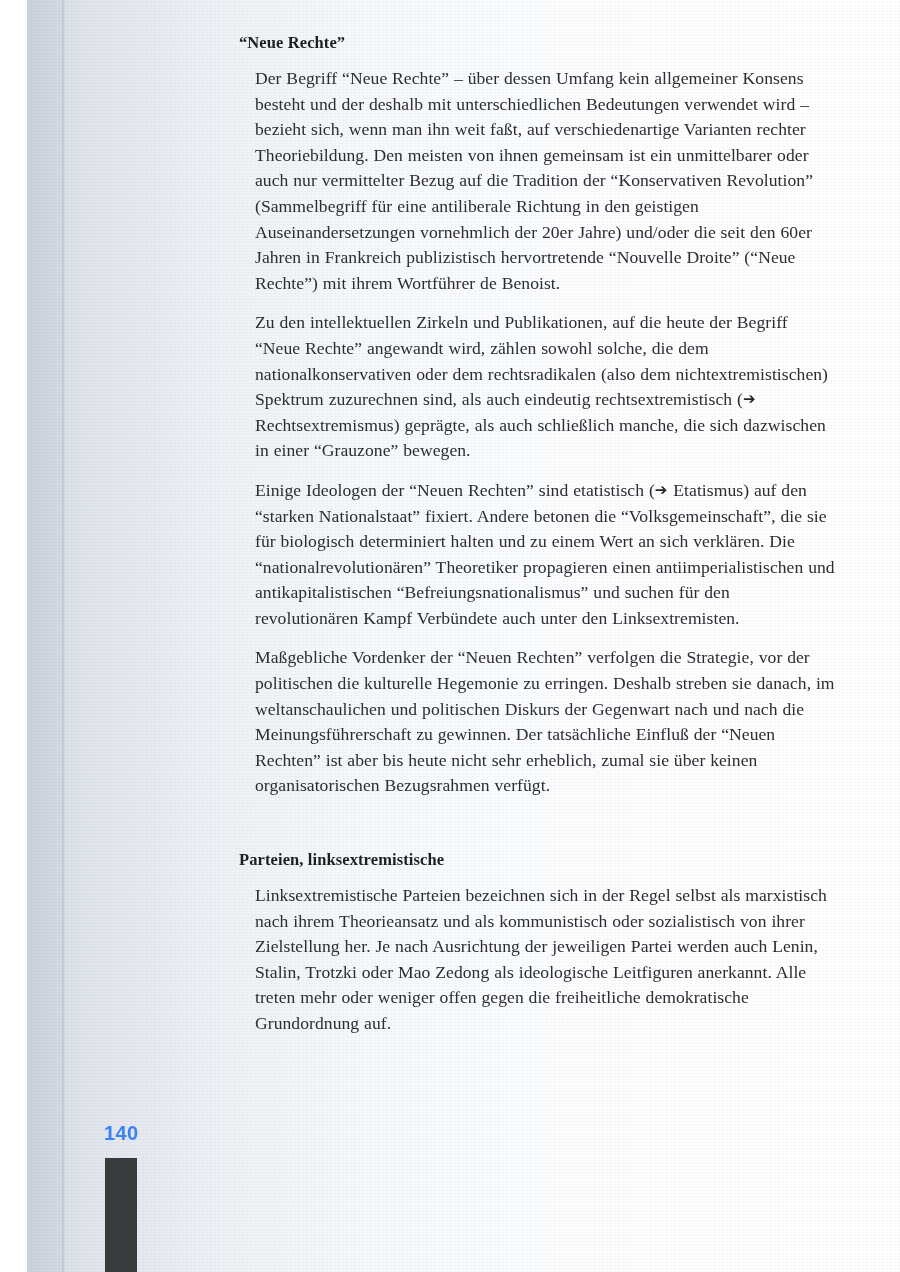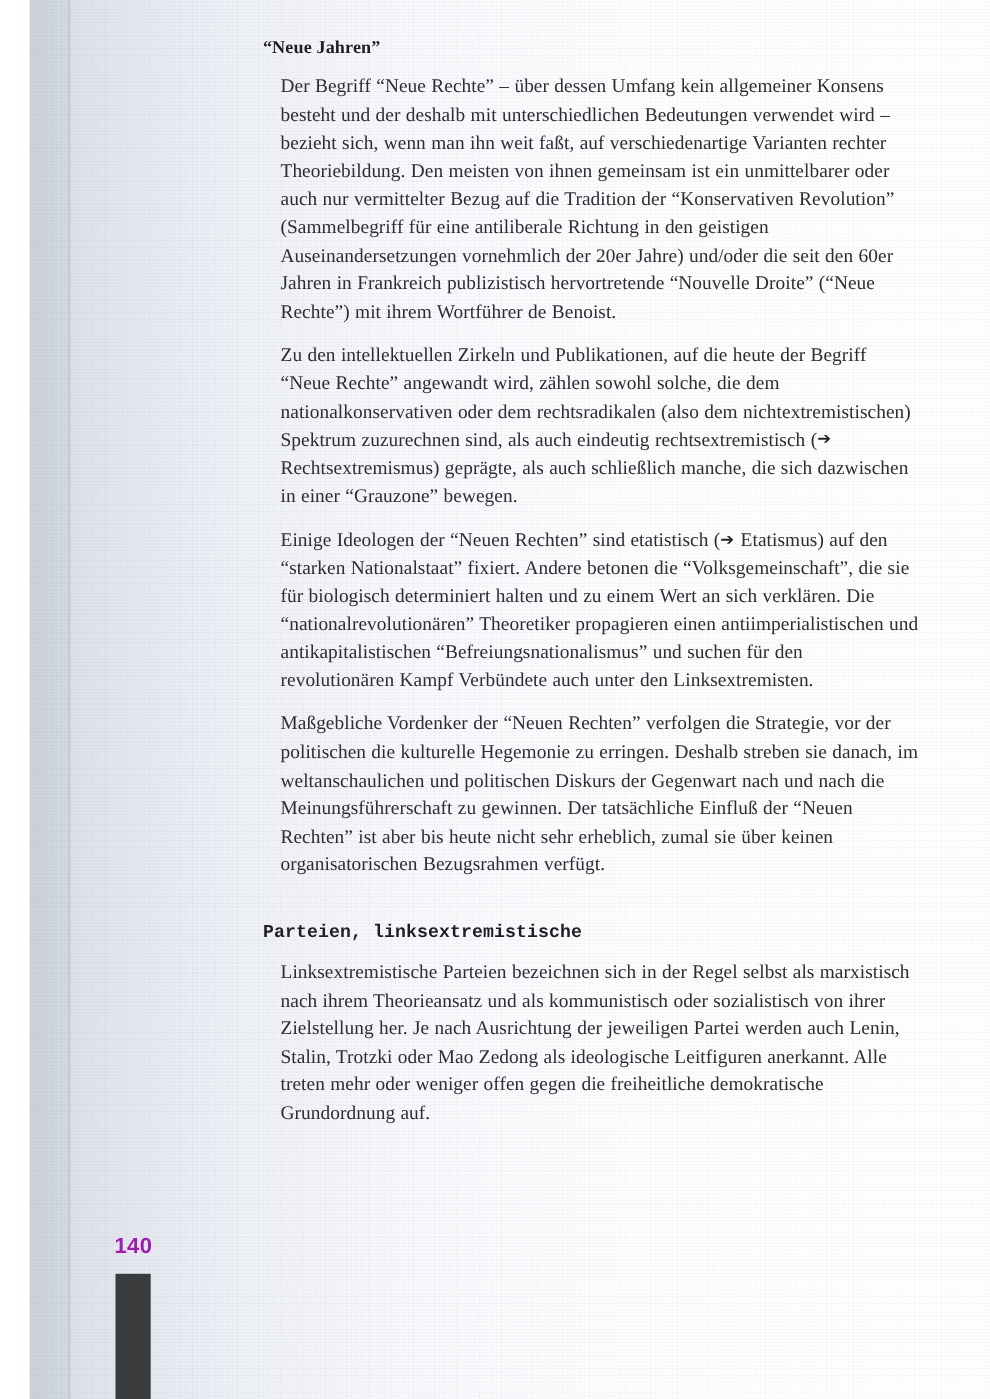--- a/index.html
+++ b/index.html
@@ -75,22 +75,21 @@
   .section-heading {
     font-weight: bold;
     font-size: 16.5px;
     line-height: 22px;
     color: #1d1f22;
     margin: 0 0 12px 0;
     letter-spacing: 0.1px;
   }
 
   .heading-spaced-above {
-    margin-top: 38px;
-    font-family: Liberation Mono, monospace;
+    margin-top: 50px;
   }
 
   .body-par {
     font-size: 17.6px;
     line-height: 25.6px;
     color: #2b2d31;
     margin: 0 0 14px 16px;
     text-align: left;
     letter-spacing: 0.05px;
     word-spacing: 0.4px;
@@ -108,21 +107,21 @@
 
   
   .page-number {
     position: absolute;
     left: 104px;
     top: 1121px;
     font-family: "Liberation Sans", "DejaVu Sans", sans-serif;
     font-weight: bold;
     font-size: 20px;
     line-height: 24px;
-    color: #a21caf;
+    color: #3b82f6;
     letter-spacing: 0.4px;
   }
 
   .thumb-index-bar {
     position: absolute;
     left: 105px;
     top: 1158px;
     width: 32px;
     height: 114px;
     background: #3a3b3d;
@@ -131,21 +130,21 @@
 </head>
 <body>
 
 <div id="page">
 
   <div class="scan-sheet"></div>
   <div class="gutter-seam"></div>
   <div class="paper-grain"></div>
 
   <div class="text-column" id="text-column">
-      <div class="section-heading">“Neue Jahren”</div>
+      <div class="section-heading">“Neue Rechte”</div>
       <p class="body-par"><span>Der Begriff “Neue Rechte” – über dessen Umfang kein allgemeiner Konsens besteht und der deshalb mit unterschiedlichen Bedeutungen verwendet wird – bezieht sich, wenn man ihn weit faßt, auf verschiedenartige Varianten rechter Theoriebildung. Den meisten von ihnen gemeinsam ist ein unmittelbarer oder auch nur vermittelter Bezug auf die Tradition der “Konservativen Revolution” (Sammelbegriff für eine antiliberale Richtung in den geistigen Auseinandersetzungen vornehmlich der 20er Jahre) und/oder die seit den 60er Jahren in Frankreich publizistisch hervortretende “Nouvelle Droite” (“Neue Rechte”) mit ihrem Wortführer de Benoist.</span></p>
       <p class="body-par"><span>Zu den intellektuellen Zirkeln und Publikationen, auf die heute der Begriff “Neue Rechte” angewandt wird, zählen sowohl solche, die dem nationalkonservativen oder dem rechtsradikalen (also dem nichtextremistischen) Spektrum zuzurechnen sind, als auch eindeutig rechtsextremistisch (</span><span class="xref-arrow">➔</span><span> Rechtsextremismus) geprägte, als auch schließlich manche, die sich dazwischen in einer “Grauzone” bewegen.</span></p>
       <p class="body-par"><span>Einige Ideologen der “Neuen Rechten” sind etatistisch (</span><span class="xref-arrow">➔</span><span> Etatismus) auf den “starken Nationalstaat” fixiert. Andere betonen die “Volksgemeinschaft”, die sie für biologisch determiniert halten und zu einem Wert an sich verklären. Die “nationalrevolutionären” Theoretiker propagieren einen antiimperialistischen und antikapitalistischen “Befreiungsnationalismus” und suchen für den revolutionären Kampf Verbündete auch unter den Linksextremisten.</span></p>
       <p class="body-par"><span>Maßgebliche Vordenker der “Neuen Rechten” verfolgen die Strategie, vor der politischen die kulturelle Hegemonie zu erringen. Deshalb streben sie danach, im weltanschaulichen und politischen Diskurs der Gegenwart nach und nach die Meinungsführerschaft zu gewinnen. Der tatsächliche Einfluß der “Neuen Rechten” ist aber bis heute nicht sehr erheblich, zumal sie über keinen organisatorischen Bezugsrahmen verfügt.</span></p>
       <div class="section-heading heading-spaced-above">Parteien, linksextremistische</div>
       <p class="body-par"><span>Linksextremistische Parteien bezeichnen sich in der Regel selbst als marxistisch nach ihrem Theorieansatz und als kommunistisch oder sozialistisch von ihrer Zielstellung her. Je nach Ausrichtung der jeweiligen Partei werden auch Lenin, Stalin, Trotzki oder Mao Zedong als ideologische Leitfiguren anerkannt. Alle treten mehr oder weniger offen gegen die freiheitliche demokratische Grundordnung auf.</span></p>
     </div>
 
   <div class="page-number">140</div>
 

